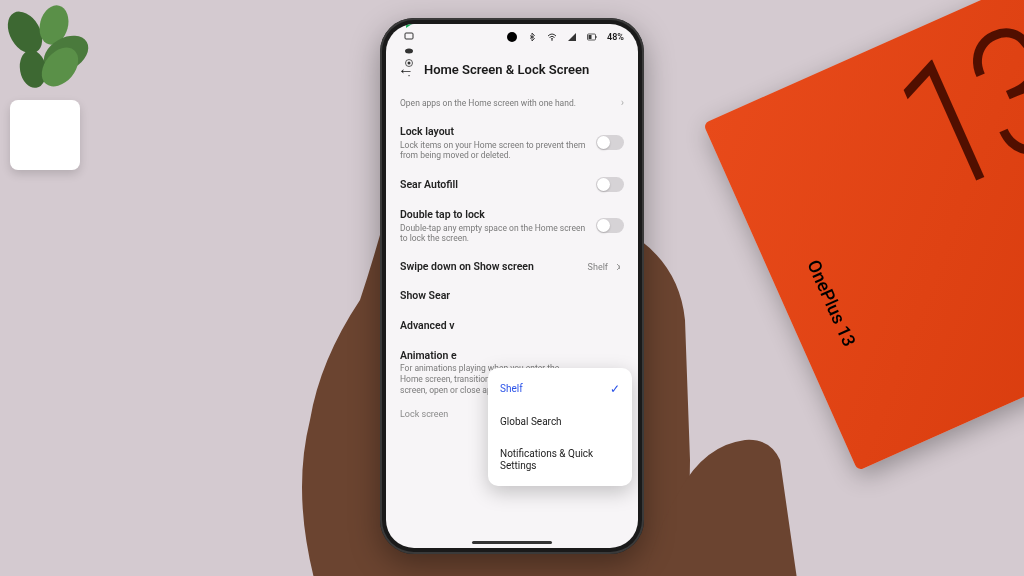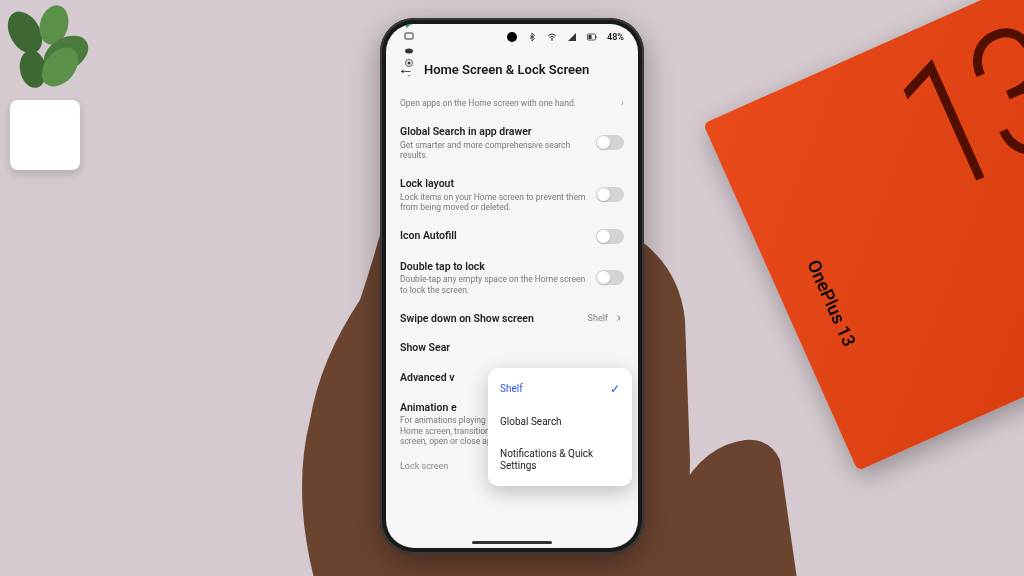--- a/index.html
+++ b/index.html
@@ -285,39 +285,32 @@
 
     <div class="settings-list">
 
       <div class="setting-item">
         <div class="setting-text">
           <div class="setting-desc">Open apps on the Home screen with one hand.</div>
         </div>
         <span class="chevron">›</span>
       </div>
 
-      <div class="setting-item">
-        <div class="setting-text">
-          <div class="setting-title">Global Search in app drawer</div>
-          <div class="setting-desc">Get smarter and more comprehensive search results.</div>
-        </div>
-        <div class="toggle"></div>
-      </div>
 
       <div class="setting-item">
         <div class="setting-text">
           <div class="setting-title">Lock layout</div>
           <div class="setting-desc">Lock items on your Home screen to prevent them from being moved or deleted.</div>
         </div>
         <div class="toggle"></div>
       </div>
 
       <div class="setting-item">
         <div class="setting-text">
-          <div class="setting-title">Icon Autofill</div>
+          <div class="setting-title">Sear Autofill</div>
         </div>
         <div class="toggle"></div>
       </div>
 
       <div class="setting-item">
         <div class="setting-text">
           <div class="setting-title">Double tap to lock</div>
           <div class="setting-desc">Double-tap any empty space on the Home screen to lock the screen.</div>
         </div>
         <div class="toggle"></div>

